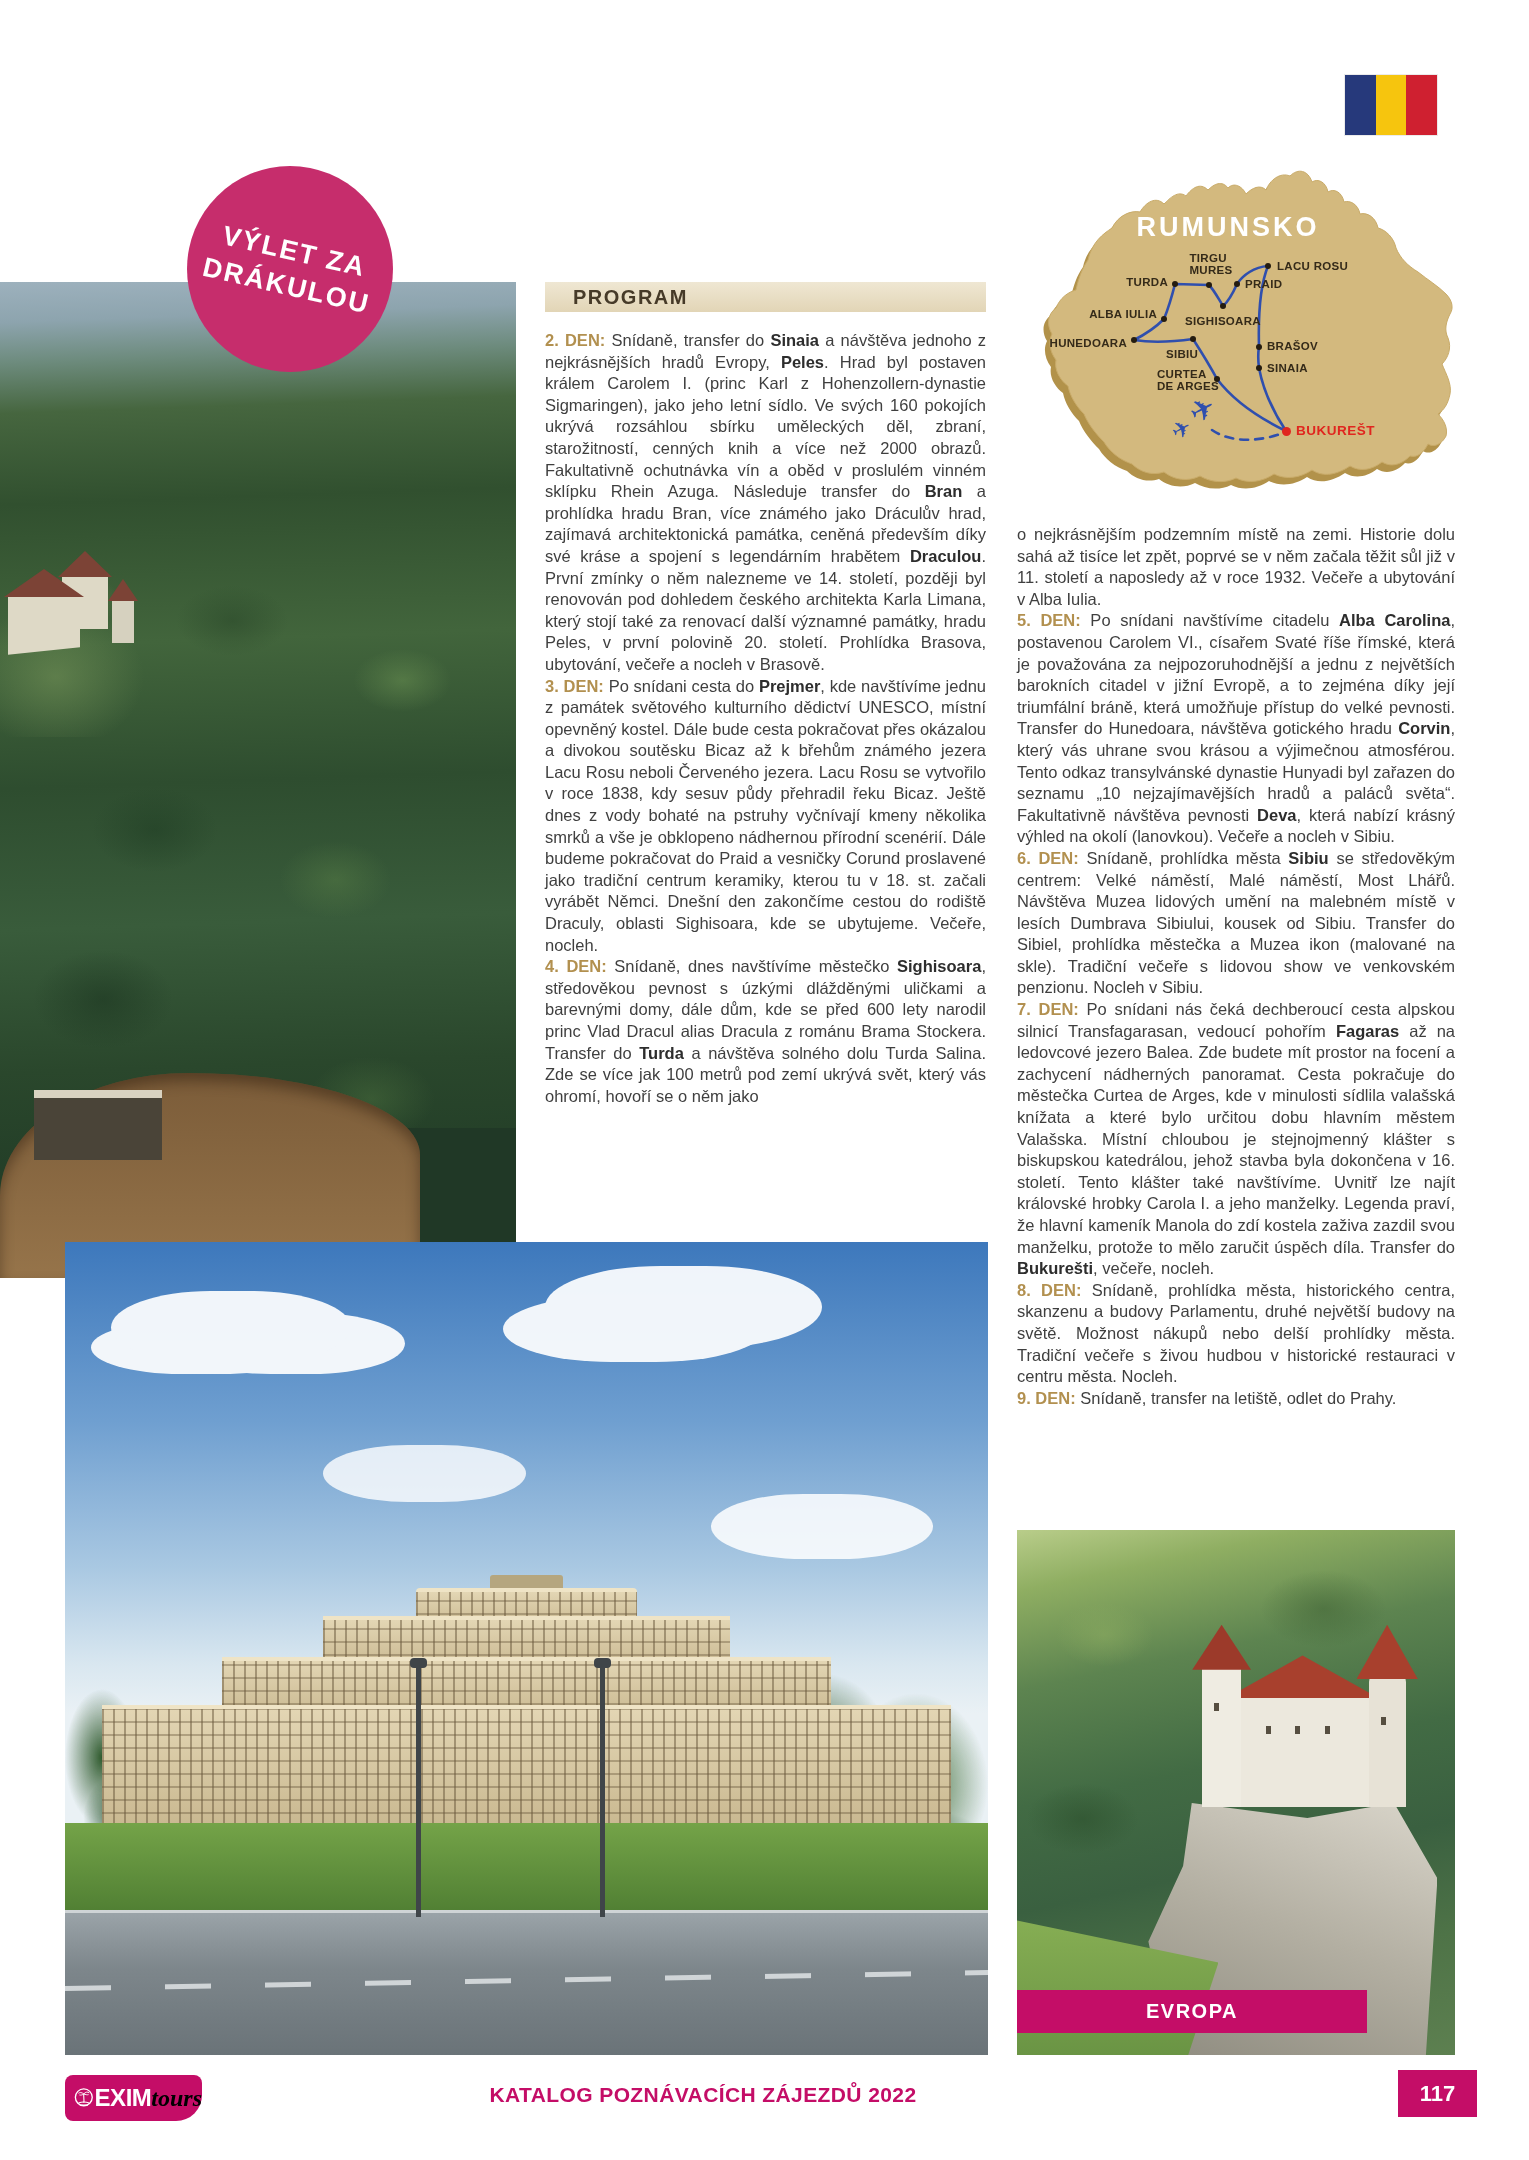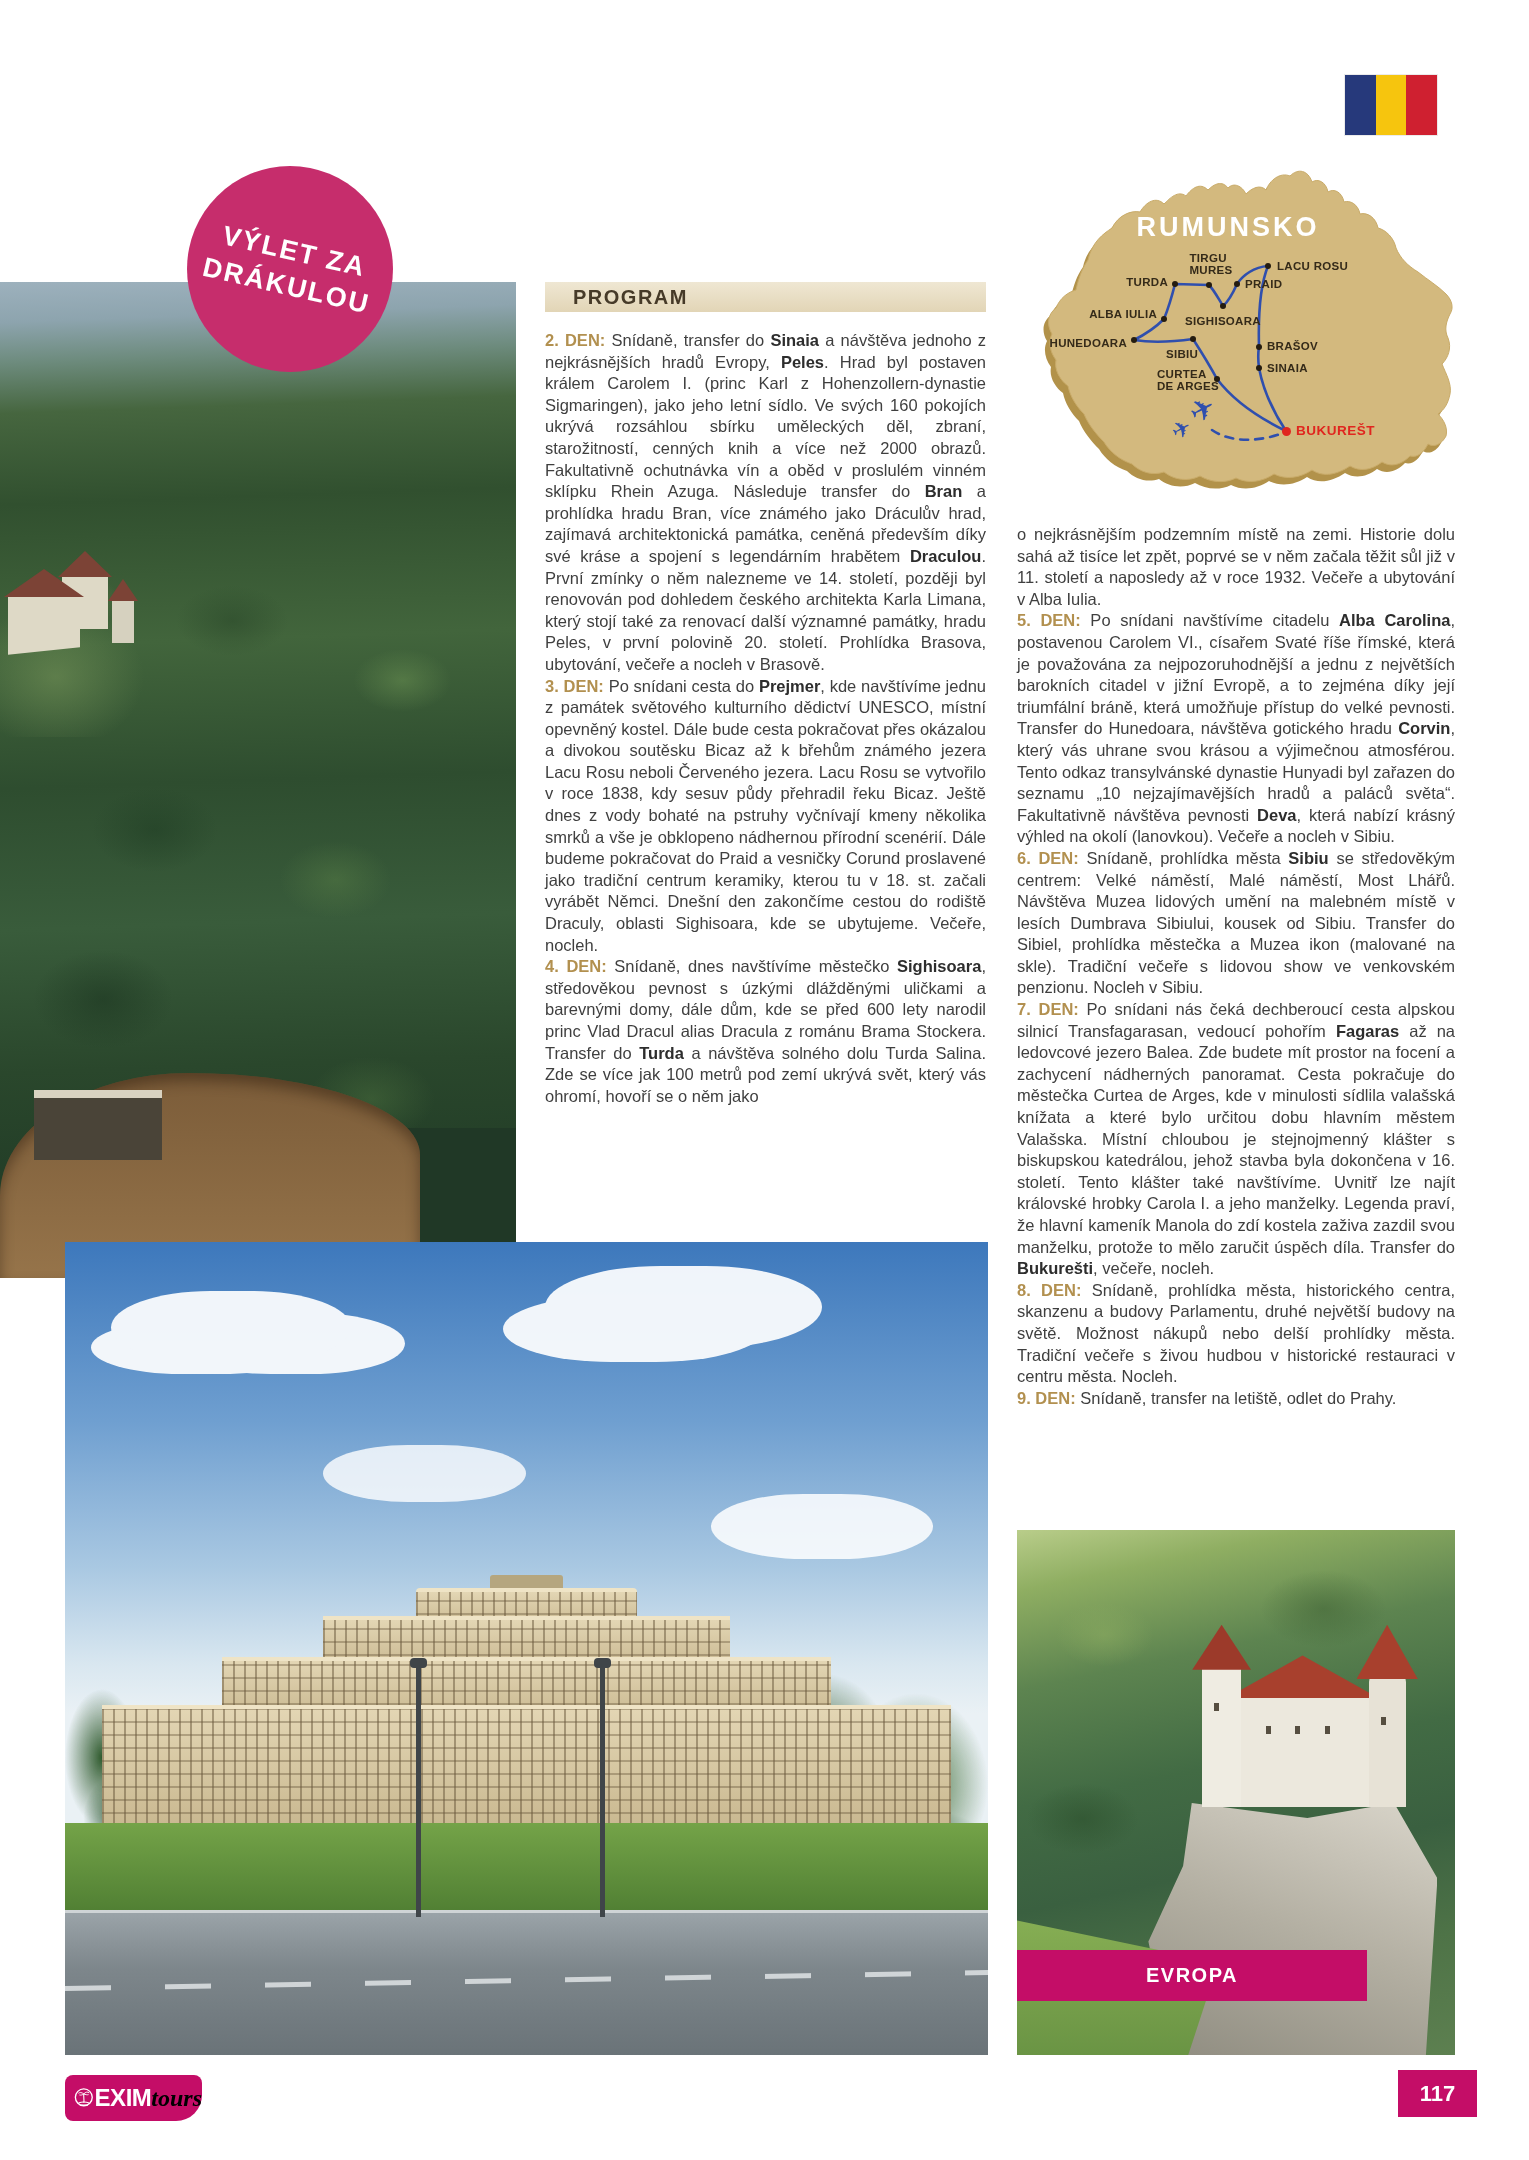--- a/index.html
+++ b/index.html
@@ -127,21 +127,21 @@
   .win{background:#564e40;width:5px;height:8px;}
   .w1{left:30%;top:52%;} .w2{left:42%;top:52%;} .w3{left:54%;top:52%;} .w4{left:9%;top:42%;} .w5{left:77%;top:48%;}
 
   
   .logo{position:absolute;left:65px;top:2075px;width:137px;height:46px;background:#c40d67;
     border-radius:8px 8px 26px 8px;display:flex;align-items:center;padding-left:8px;box-sizing:border-box;}
   .logo .exim{font-weight:bold;font-size:24px;color:#fff;letter-spacing:-.5px;}
   .logo .tours{font-family:"Liberation Serif",serif;font-style:italic;font-weight:bold;font-size:24px;color:#000000;}
   .catalog-title{position:absolute;left:410px;top:2083px;width:586px;text-align:center;
     color:#c40d67;font-weight:bold;font-size:21px;letter-spacing:.4px;white-space:nowrap;}
-  .region-box{position:absolute;left:1017px;top:1950px;width:350px;height:51px;background:#c40d67;
+  .region-box{position:absolute;left:1017px;top:1990px;width:350px;height:43px;background:#c40d67;
     display:flex;align-items:center;justify-content:center;color:#fff;font-weight:bold;font-size:20px;letter-spacing:1.5px;}
   .page-num{position:absolute;left:1398px;top:2070px;width:79px;height:47px;background:#c40d67;
     display:flex;align-items:center;justify-content:center;color:#fff;font-weight:bold;font-size:22px;}
 </style>
 </head>
 <body>
 
 <div class="page">
 
   <div class="flag" id="flag">
@@ -271,20 +271,21 @@
   <div class="logo">
     <svg width="30" height="30" viewBox="0 0 32 32">
       <circle cx="16" cy="15" r="12.5" fill="none" stroke="#ffffff" stroke-width="2"></circle>
       <path d="M16,23 C16.8,18.5 15.4,13.5 16,10" fill="none" stroke="#ffffff" stroke-width="1.6"></path>
       <path d="M16,10 C13,7.5 10,7.5 8,9 M16,10 C18.5,7 21.5,6.5 24,8.5 M16,10 C14,11.5 11.5,12 9.5,11.5 M16,10 C18.5,11 21,11.5 23,11" fill="none" stroke="#ffffff" stroke-width="1.4"></path>
       <path d="M8,23.5 Q16,20.5 24,23.5 M10,26.5 H22" fill="none" stroke="#ffffff" stroke-width="1.6"></path>
     </svg>
     <span class="exim">EXIM</span>
       <span class="tours">tours</span>
   </div>
+  <div class="catalog-title">KATALOG POZNÁVACÍCH ZÁJEZDŮ 2022</div>
   <div class="region-box">
     <span>EVROPA</span>
   </div>
   <div class="page-num">
     <span>117</span>
   </div>
 
 </div>
 
 </body></html>

